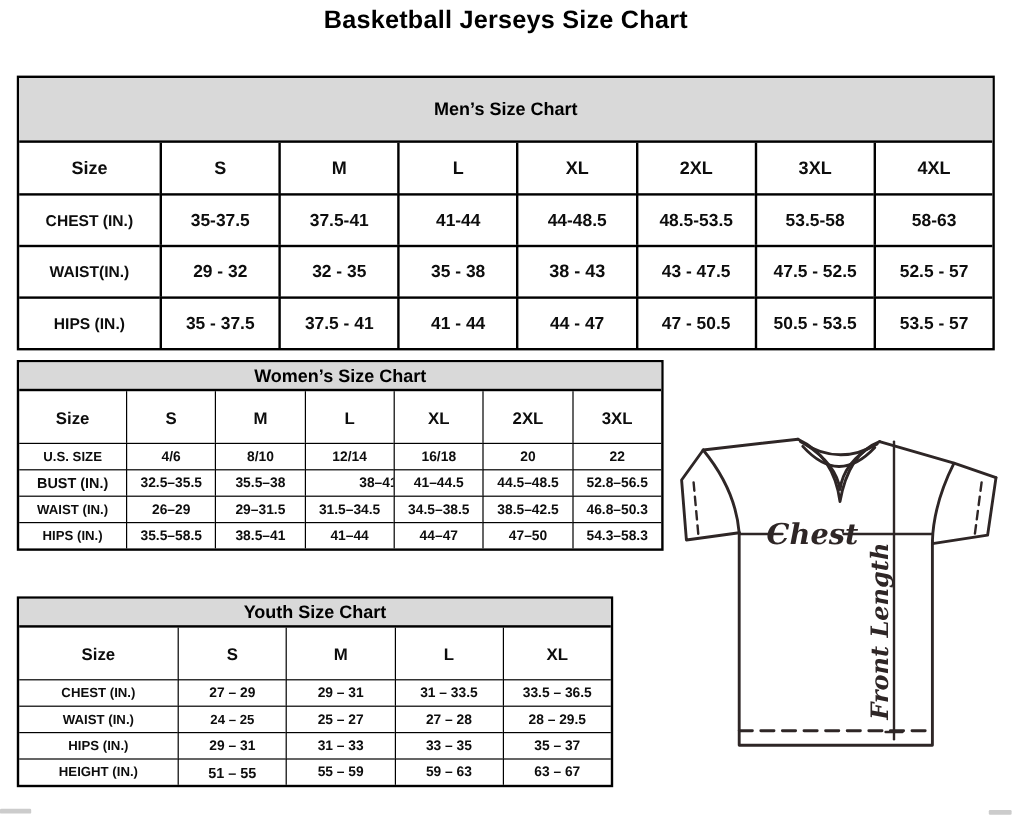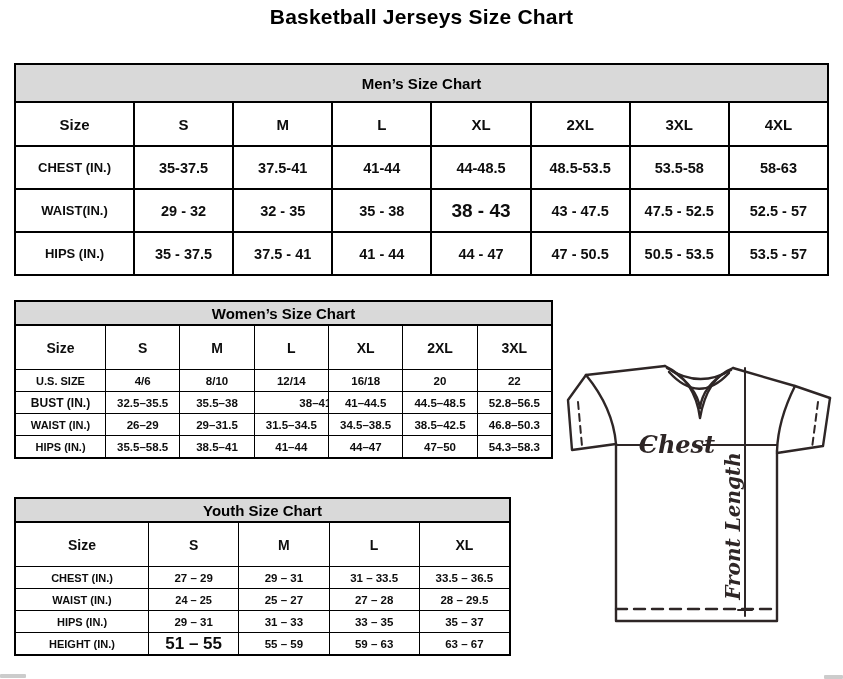--- a/index.html
+++ b/index.html
@@ -32,21 +32,21 @@
   }
   .jersey-diagram { position:absolute; left:556px; top:358px; }
   .frag { position:absolute; background:#cccccc; border-radius:1px; }
 </style>
 </head>
 <body>
 
 <div class="page-title">Basketball Jerseys Size Chart</div>
 
 <div class="size-table" id="table-0" style="left:14px; top:63px; width:815px;">
-    <div class="band" style="height: 38px;">Men’s Size Chart</div>
+    <div class="band" style="height: 54px;">Men’s Size Chart</div>
     <div class="grid" style="grid-template-columns: 117px repeat(7, 1fr); grid-template-rows: 42px repeat(3, 43px);">
       <div class="cell" style="font-size: 15px;">Size</div>
       <div class="cell" style="border-left: 2px solid rgb(0, 0, 0); font-size: 15px;">S</div>
       <div class="cell" style="border-left: 2px solid rgb(0, 0, 0); font-size: 15px;">M</div>
       <div class="cell" style="border-left: 2px solid rgb(0, 0, 0); font-size: 15px;">L</div>
       <div class="cell" style="border-left: 2px solid rgb(0, 0, 0); font-size: 15px;">XL</div>
       <div class="cell" style="border-left: 2px solid rgb(0, 0, 0); font-size: 15px;">2XL</div>
       <div class="cell" style="border-left: 2px solid rgb(0, 0, 0); font-size: 15px;">3XL</div>
       <div class="cell" style="border-left: 2px solid rgb(0, 0, 0); font-size: 15px;">4XL</div>
       <div class="cell" style="border-top: 2px solid rgb(0, 0, 0); font-size: 13px;">CHEST (IN.)</div>
@@ -54,21 +54,21 @@
       <div class="cell" style="border-left: 2px solid rgb(0, 0, 0); border-top: 2px solid rgb(0, 0, 0); font-size: 14.5px;">37.5-41</div>
       <div class="cell" style="border-left: 2px solid rgb(0, 0, 0); border-top: 2px solid rgb(0, 0, 0); font-size: 14.5px;">41-44</div>
       <div class="cell" style="border-left: 2px solid rgb(0, 0, 0); border-top: 2px solid rgb(0, 0, 0); font-size: 14.5px;">44-48.5</div>
       <div class="cell" style="border-left: 2px solid rgb(0, 0, 0); border-top: 2px solid rgb(0, 0, 0); font-size: 14.5px;">48.5-53.5</div>
       <div class="cell" style="border-left: 2px solid rgb(0, 0, 0); border-top: 2px solid rgb(0, 0, 0); font-size: 14.5px;">53.5-58</div>
       <div class="cell" style="border-left: 2px solid rgb(0, 0, 0); border-top: 2px solid rgb(0, 0, 0); font-size: 14.5px;">58-63</div>
       <div class="cell" style="border-top: 2px solid rgb(0, 0, 0); font-size: 13px;">WAIST(IN.)</div>
       <div class="cell" style="border-left: 2px solid rgb(0, 0, 0); border-top: 2px solid rgb(0, 0, 0); font-size: 14.5px;">29 - 32</div>
       <div class="cell" style="border-left: 2px solid rgb(0, 0, 0); border-top: 2px solid rgb(0, 0, 0); font-size: 14.5px;">32 - 35</div>
       <div class="cell" style="border-left: 2px solid rgb(0, 0, 0); border-top: 2px solid rgb(0, 0, 0); font-size: 14.5px;">35 - 38</div>
-      <div class="cell" style="border-left: 2px solid rgb(0, 0, 0); border-top: 2px solid rgb(0, 0, 0); font-size: 19px;">38 - 43</div>
+      <div class="cell" style="border-left: 2px solid rgb(0, 0, 0); border-top: 2px solid rgb(0, 0, 0); font-size: 15px;">38 - 43</div>
       <div class="cell" style="border-left: 2px solid rgb(0, 0, 0); border-top: 2px solid rgb(0, 0, 0); font-size: 14.5px;">43 - 47.5</div>
       <div class="cell" style="border-left: 2px solid rgb(0, 0, 0); border-top: 2px solid rgb(0, 0, 0); font-size: 14.5px;">47.5 - 52.5</div>
       <div class="cell" style="border-left: 2px solid rgb(0, 0, 0); border-top: 2px solid rgb(0, 0, 0); font-size: 14.5px;">52.5 - 57</div>
       <div class="cell" style="border-top: 2px solid rgb(0, 0, 0); font-size: 13px;">HIPS (IN.)</div>
       <div class="cell" style="border-left: 2px solid rgb(0, 0, 0); border-top: 2px solid rgb(0, 0, 0); font-size: 14.5px;">35 - 37.5</div>
       <div class="cell" style="border-left: 2px solid rgb(0, 0, 0); border-top: 2px solid rgb(0, 0, 0); font-size: 14.5px;">37.5 - 41</div>
       <div class="cell" style="border-left: 2px solid rgb(0, 0, 0); border-top: 2px solid rgb(0, 0, 0); font-size: 14.5px;">41 - 44</div>
       <div class="cell" style="border-left: 2px solid rgb(0, 0, 0); border-top: 2px solid rgb(0, 0, 0); font-size: 14.5px;">44 - 47</div>
       <div class="cell" style="border-left: 2px solid rgb(0, 0, 0); border-top: 2px solid rgb(0, 0, 0); font-size: 14.5px;">47 - 50.5</div>
       <div class="cell" style="border-left: 2px solid rgb(0, 0, 0); border-top: 2px solid rgb(0, 0, 0); font-size: 14.5px;">50.5 - 53.5</div>
@@ -134,21 +134,21 @@
       <div class="cell" style="border-left: 1.5px solid rgb(0, 0, 0); border-top: 1.5px solid rgb(0, 0, 0); font-size: 11px;">24 – 25</div>
       <div class="cell" style="border-left: 1.5px solid rgb(0, 0, 0); border-top: 1.5px solid rgb(0, 0, 0); font-size: 11.5px;">25 – 27</div>
       <div class="cell" style="border-left: 1.5px solid rgb(0, 0, 0); border-top: 1.5px solid rgb(0, 0, 0); font-size: 11.5px;">27 – 28</div>
       <div class="cell" style="border-left: 1.5px solid rgb(0, 0, 0); border-top: 1.5px solid rgb(0, 0, 0); font-size: 11.5px;">28 – 29.5</div>
       <div class="cell" style="border-top: 1.5px solid rgb(0, 0, 0); font-size: 11px;">HIPS (IN.)</div>
       <div class="cell" style="border-left: 1.5px solid rgb(0, 0, 0); border-top: 1.5px solid rgb(0, 0, 0); font-size: 11.5px;">29 – 31</div>
       <div class="cell" style="border-left: 1.5px solid rgb(0, 0, 0); border-top: 1.5px solid rgb(0, 0, 0); font-size: 11.5px;">31 – 33</div>
       <div class="cell" style="border-left: 1.5px solid rgb(0, 0, 0); border-top: 1.5px solid rgb(0, 0, 0); font-size: 11.5px;">33 – 35</div>
       <div class="cell" style="border-left: 1.5px solid rgb(0, 0, 0); border-top: 1.5px solid rgb(0, 0, 0); font-size: 11.5px;">35 – 37</div>
       <div class="cell" style="border-top: 1.5px solid rgb(0, 0, 0); font-size: 11px;">HEIGHT (IN.)</div>
-      <div class="cell" style="border-left: 1.5px solid rgb(0, 0, 0); border-top: 1.5px solid rgb(0, 0, 0); font-size: 17px;">51 – 55</div>
+      <div class="cell" style="border-left: 1.5px solid rgb(0, 0, 0); border-top: 1.5px solid rgb(0, 0, 0); font-size: 12px;">51 – 55</div>
       <div class="cell" style="border-left: 1.5px solid rgb(0, 0, 0); border-top: 1.5px solid rgb(0, 0, 0); font-size: 11.5px;">55 – 59</div>
       <div class="cell" style="border-left: 1.5px solid rgb(0, 0, 0); border-top: 1.5px solid rgb(0, 0, 0); font-size: 11.5px;">59 – 63</div>
       <div class="cell" style="border-left: 1.5px solid rgb(0, 0, 0); border-top: 1.5px solid rgb(0, 0, 0); font-size: 11.5px;">63 – 67</div>
     </div>
   </div>
 
 <svg class="jersey-diagram" width="286" height="272" viewBox="0 0 286 272">
   <g fill="none" stroke="#2e2626" stroke-width="2.4" stroke-linejoin="round" stroke-linecap="round">
 
     <path d="M109,8 L30,17"></path>

